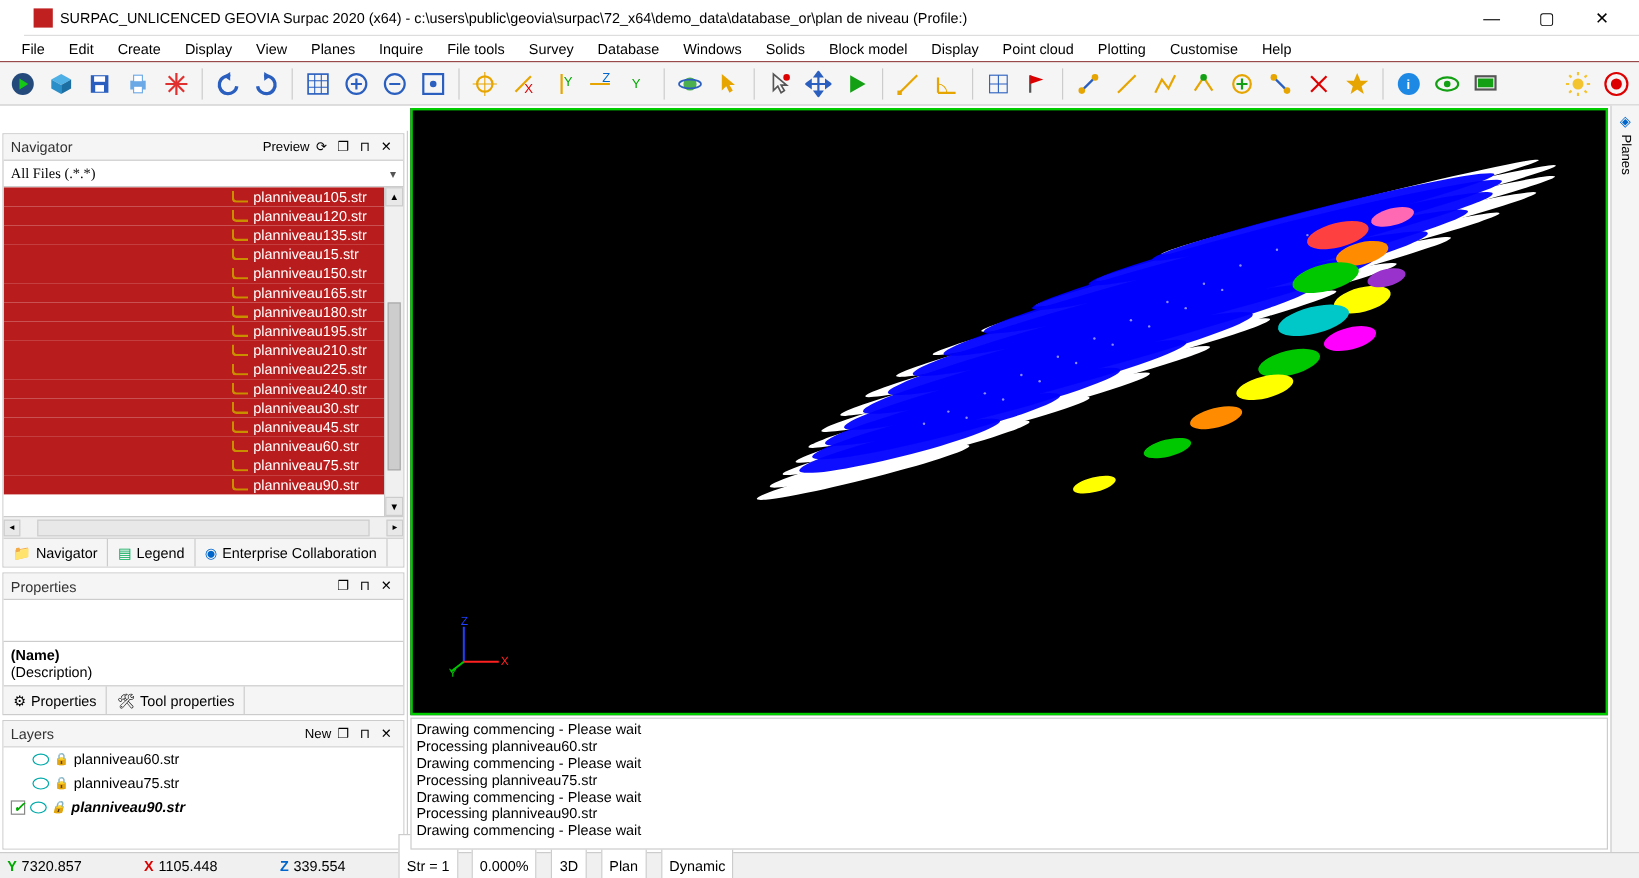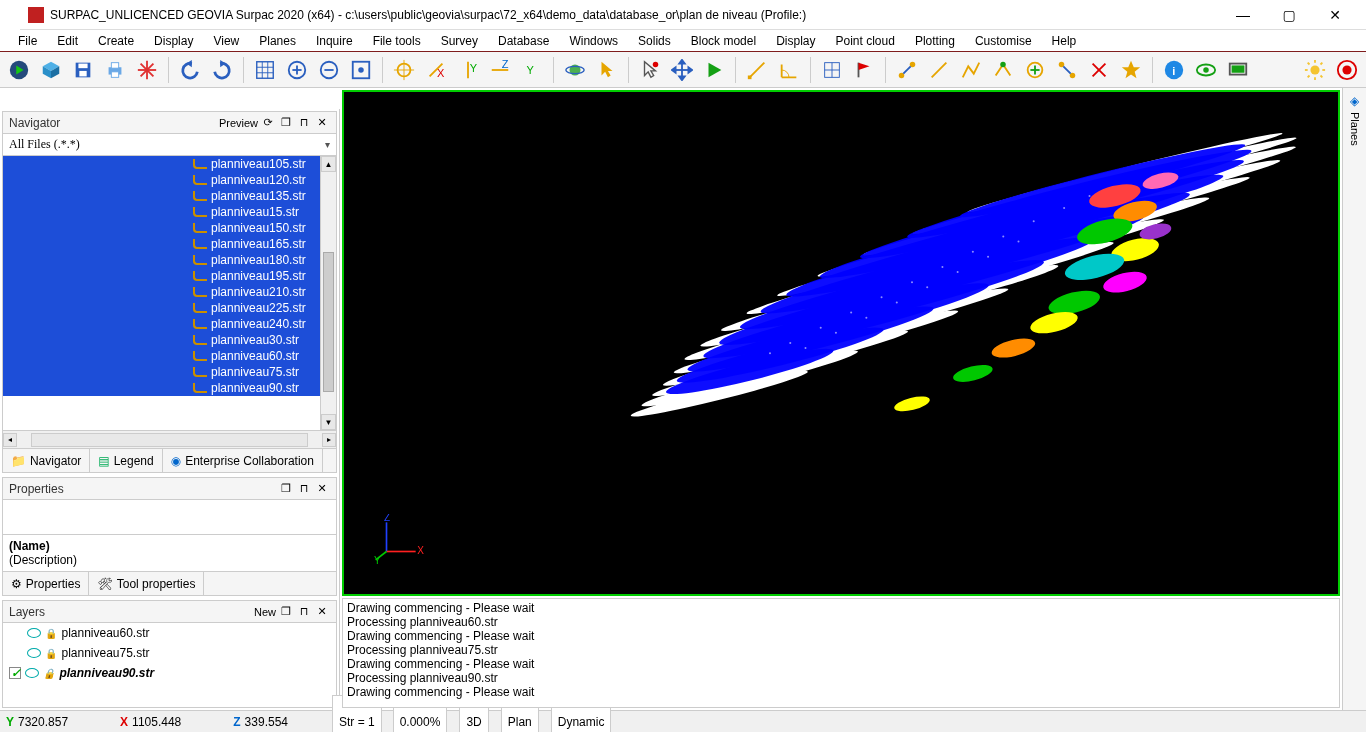--- a/index.html
+++ b/index.html
@@ -19,21 +19,21 @@
 .left-col { width: 340px; display: flex; flex-direction: column; border-right: 1px solid #ccc; margin-top: 21px; }
 .panel { display: flex; flex-direction: column; border: 1px solid #ccc; margin: 2px; background: #fff; }
 .panel-header { height: 22px; background: #f5f5f5; display: flex; align-items: center; padding: 0 6px; border-bottom: 1px solid #ccc; }
 .panel-title { flex: 1; font-size: 12px; color: #333; }
 .panel-btns { display: flex; gap: 2px; align-items: center; }
 .panel-btn { width: 16px; height: 16px; display: flex; align-items: center; justify-content: center; font-size: 11px; cursor: pointer; }
 .filter-bar { height: 22px; display: flex; align-items: center; padding: 0 6px; border-bottom: 1px solid #ccc; }
 .filter-text { flex: 1; font-size: 12px; font-family: Liberation Serif, serif; }
 .filter-chev { font-size: 10px; color: #555; }
 .file-tree { flex: 1; overflow: auto; background: #fff; position: relative; display: flex; flex-direction: column; }
-.file-row { height: 16px; display: flex; align-items: center; padding-left: 190px; gap: 4px; background: #1d4ed8; color: #fff; font-size: 12px; white-space: nowrap; }
+.file-row { height: 16px; display: flex; align-items: center; padding-left: 190px; gap: 4px; background: #b91c1c; color: #fff; font-size: 12px; white-space: nowrap; }
 .file-icon { width: 14px; height: 10px; display: inline-block; border-bottom: 2px solid #c98f00; border-left: 2px solid #c98f00; border-radius: 0 0 0 4px; }
 .tree-scroll { height: 18px; display: flex; align-items: center; background: #f0f0f0; border-top: 1px solid #ccc; }
 .tree-scroll-track { flex: 1; height: 14px; background: #e8e8e8; border: 1px solid #ccc; margin: 0 14px; }
 .tree-scroll-arrow { width: 14px; height: 14px; background: #e8e8e8; border: 1px solid #ccc; display: flex; align-items:center; justify-content:center; font-size: 8px; }
 .nav-tabs { display: flex; border-top: 1px solid #ccc; background: #f5f5f5; height: 24px; }
 .nav-tab { padding: 2px 8px; display: flex; align-items: center; gap: 4px; border-right: 1px solid #ccc; font-size: 12px; cursor: pointer; }
 .props-body { height: 34px; background: #fff; }
 .props-fields { padding: 4px 6px; font-size: 12px; border-top: 1px solid #ccc; }
 .props-fields b { font-weight: bold; }
 .props-tabs { display: flex; border-top: 1px solid #ccc; background: #f5f5f5; height: 24px; }
@@ -428,20 +428,24 @@
           <div class="file-row">
               <span class="file-icon"></span>
               <span>planniveau240.str</span>
             </div>
           <div class="file-row">
               <span class="file-icon"></span>
               <span>planniveau30.str</span>
             </div>
           <div class="file-row">
               <span class="file-icon"></span>
+              <span>planniveau45.str</span>
+            </div>
+          <div class="file-row">
+              <span class="file-icon"></span>
               <span>planniveau60.str</span>
             </div>
           <div class="file-row">
               <span class="file-icon"></span>
               <span>planniveau75.str</span>
             </div>
           <div class="file-row">
               <span class="file-icon"></span>
               <span>planniveau90.str</span>
             </div>

